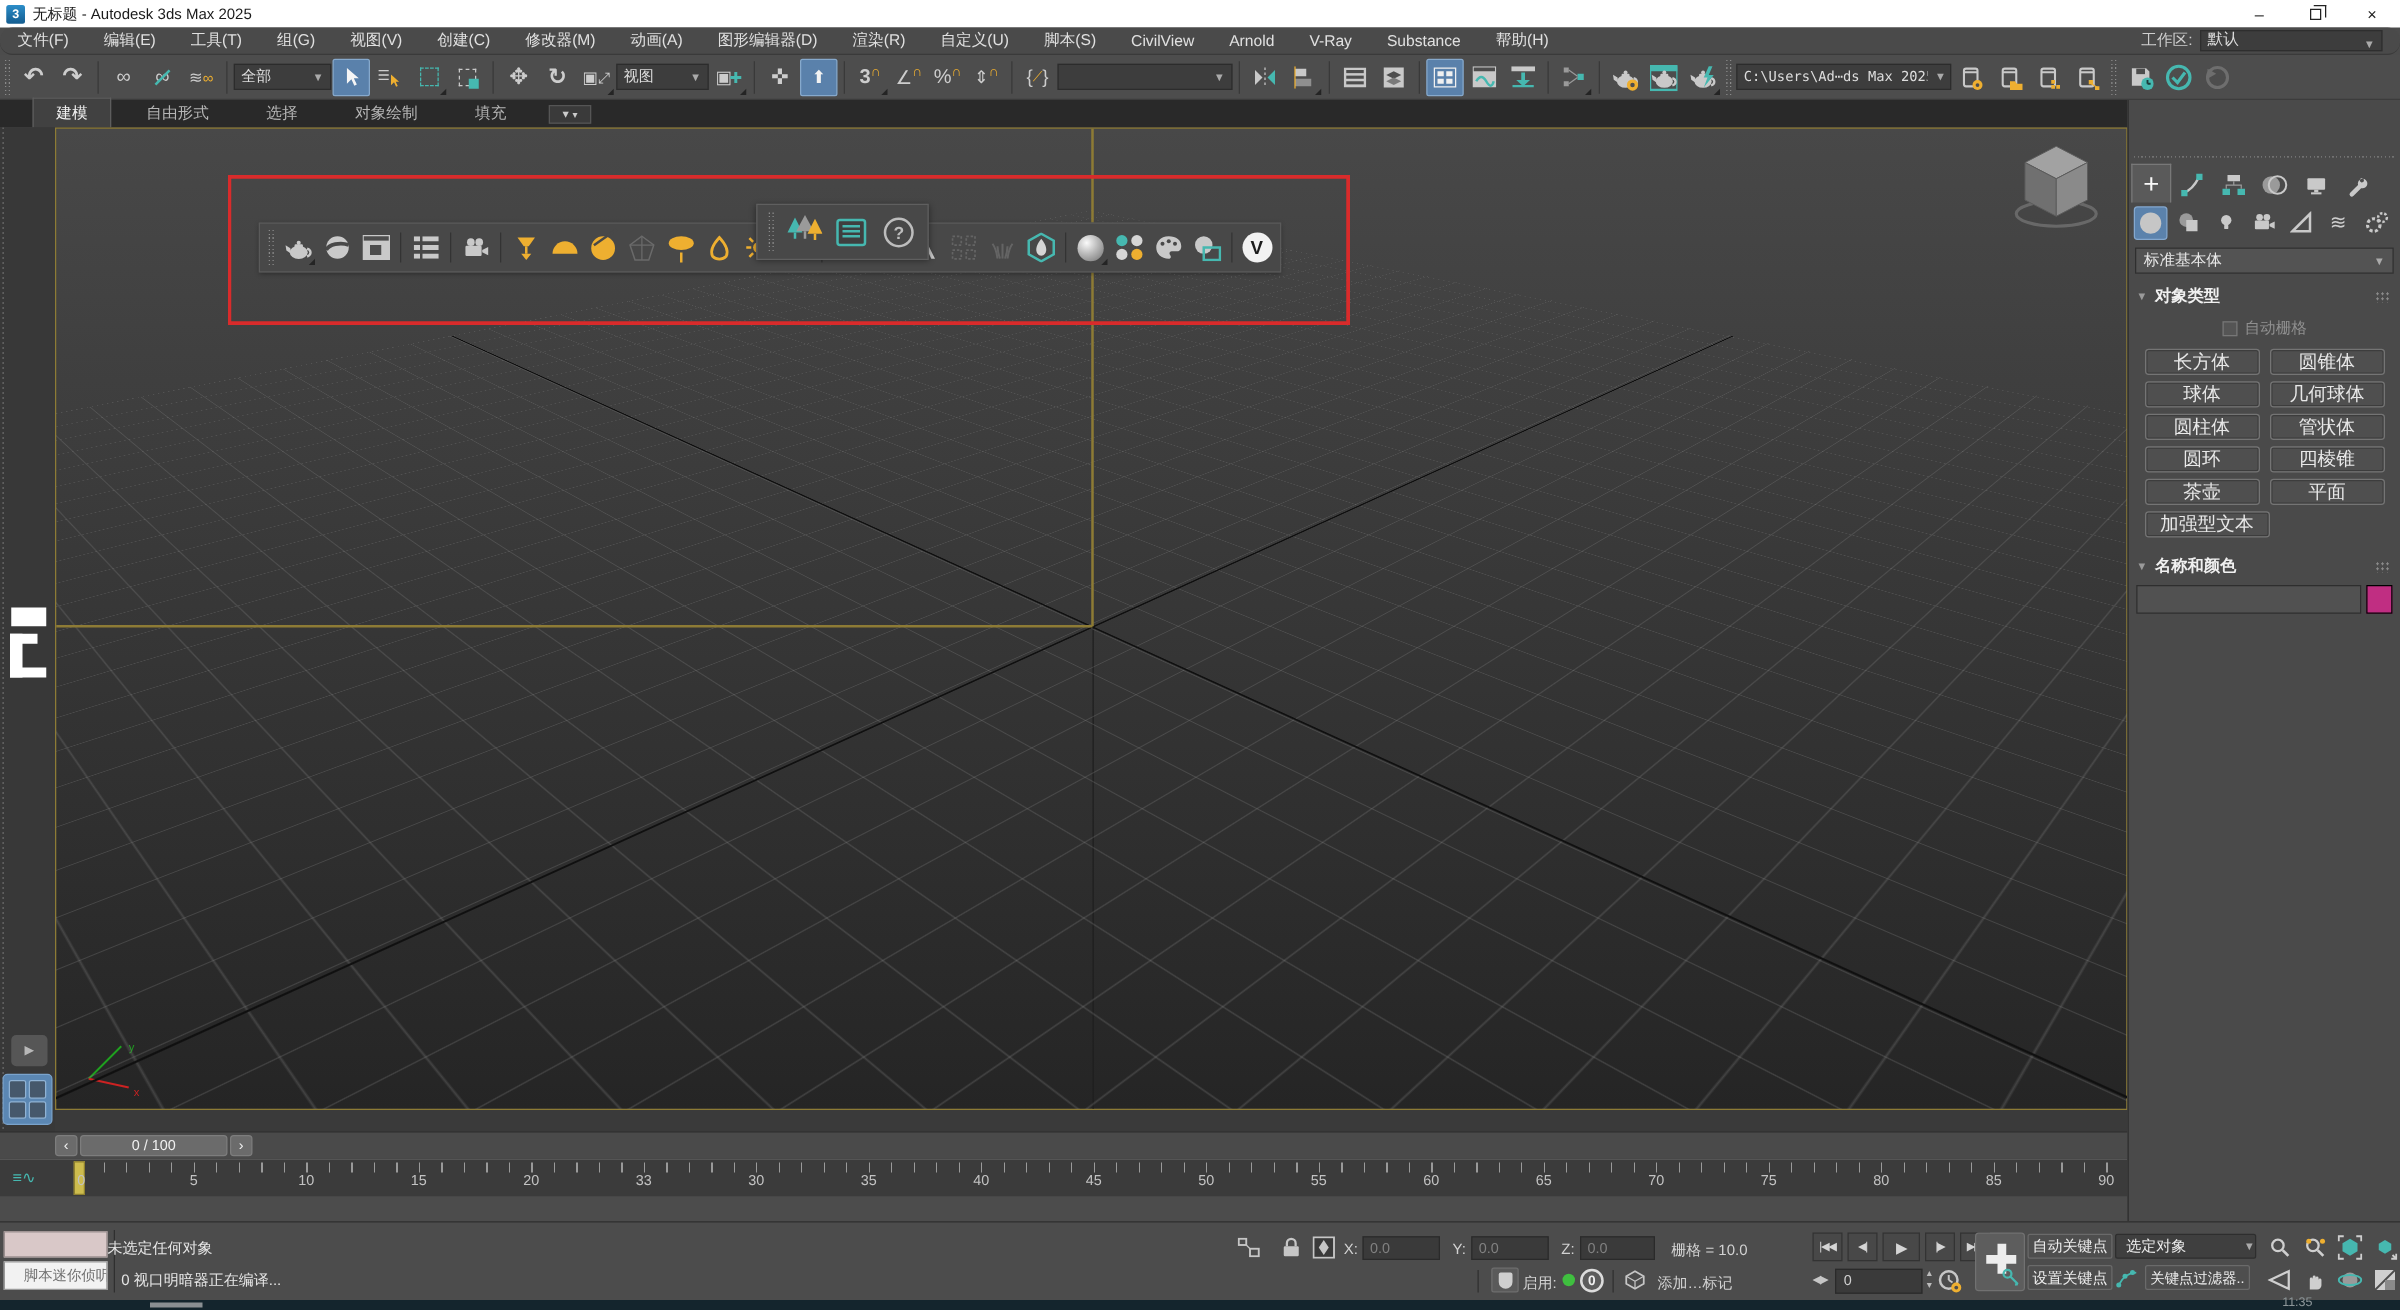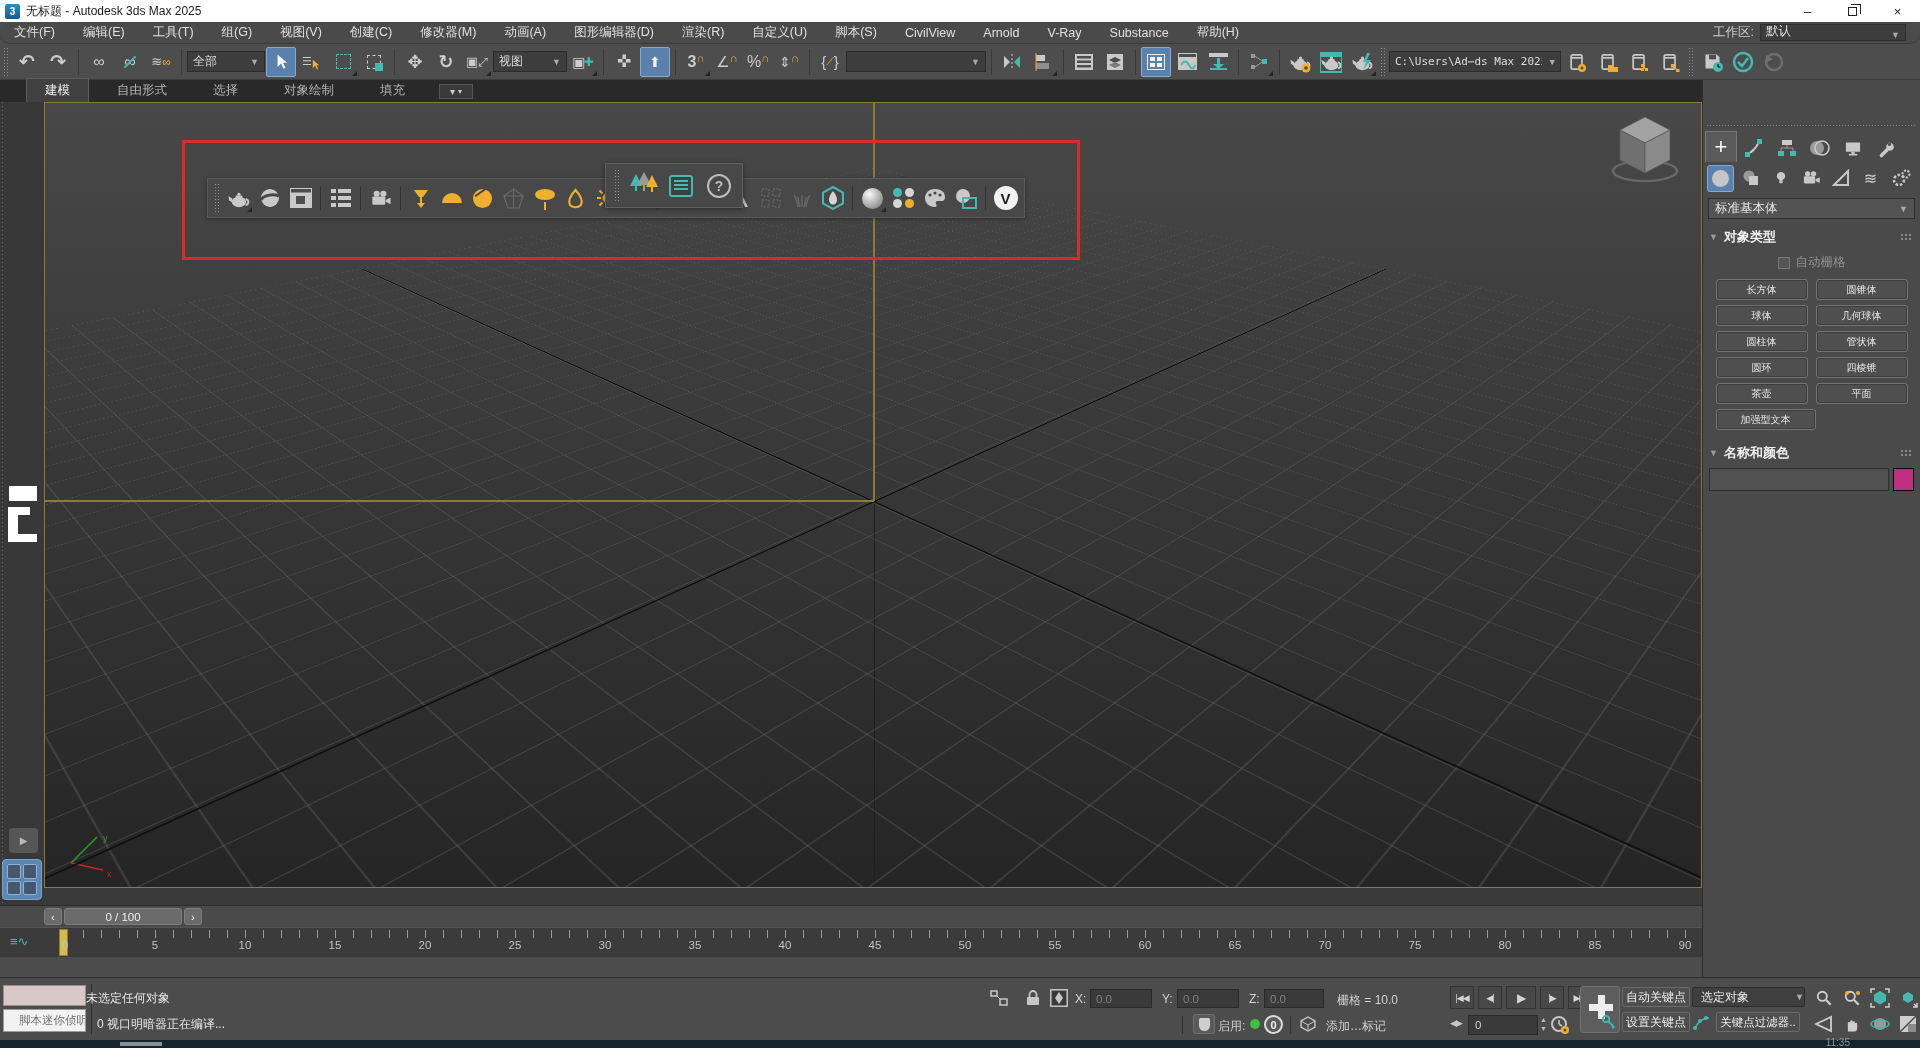--- a/index.html
+++ b/index.html
@@ -117,21 +117,21 @@
   .pcat .geo { width:17px; height:17px; border-radius:50%; background:#c6c6c6; }
   .pdrop { margin:4px 5px 0 5px; height:21px; background:#535353; border:1px solid #2f2f2f; display:flex; align-items:center; padding:0 6px; color:#e8e8e8; }
   .rollout { margin-top:9px; padding-left:6px; display:flex; align-items:center; color:#f0f0f0; font-weight:bold; font-size:13px; }
   .rollout .arr { color:#9a9a9a; font-size:9px; margin-right:6px; font-weight:normal; }
   .rollout .rgrip { margin-left:auto; margin-right:8px; width:12px; height:9px;
     background-image:radial-gradient(#8a8a8a 1px, transparent 1px); background-size:4px 4px; }
   .autogrid { display:flex; align-items:center; justify-content:center; gap:6px; color:#8f8f8f; margin-top:8px; }
   .autogrid .cb { width:12px; height:12px; background:#555; border:1px solid #777; }
   .btngrid { display:grid; grid-template-columns:92px 92px; gap:5px 8px; justify-content:center; margin-top:8px; }
   .obtn { height:21px; background:#4f4f4f; border:1px solid #747474; box-shadow:inset 0 0 0 1px #3d3d3d; border-radius:3px;
-    color:#e8e8e8; display:flex; align-items:center; justify-content:center; font-size:10px; }
+    color:#e8e8e8; display:flex; align-items:center; justify-content:center; font-size:15px; }
   .ncrow { display:flex; margin:6px 6px 0 6px; gap:4px; }
   .nameinput { flex:1; height:23px; background:#515151; border:1px solid #2e2e2e; }
   .swatch { width:21px; height:23px; border:1.5px solid #000; }
 
   
   .timeslider { position:relative; height:22px; background:#4a4a4a; border-top:1px solid #2d2d2d; }
   .tsbtn { position:absolute; top:2px; height:17px; background:#6b6b6b; border:1px solid #7d7d7d; border-radius:3px;
     display:flex; align-items:center; justify-content:center; color:#f0f0f0; font-size:11.5px; }
   .rulerrow { position:relative; height:30px; background:#3b3b3b; border-top:1px solid #555; }
   .rulerrow .ticks { position:absolute; left:65px; right:10px; top:2px; height:8px;
@@ -771,21 +771,21 @@
 
       <div class="rulerrow">
         <span class="curveicon">≡∿</span>
         <span class="ticks"></span>
         <span class="marker"></span>
         <span class="rlabel" style="left:20px">0</span>
         <span class="rlabel" style="left:110px">5</span>
         <span class="rlabel" style="left:200px">10</span>
         <span class="rlabel" style="left:290px">15</span>
         <span class="rlabel" style="left:380px">20</span>
-        <span class="rlabel" style="left:470px">25</span>
+        <span class="rlabel" style="left:470px">33</span>
         <span class="rlabel" style="left:560px">30</span>
         <span class="rlabel" style="left:650px">35</span>
         <span class="rlabel" style="left:740px">40</span>
         <span class="rlabel" style="left:830px">45</span>
         <span class="rlabel" style="left:920px">50</span>
         <span class="rlabel" style="left:1010px">55</span>
         <span class="rlabel" style="left:1100px">60</span>
         <span class="rlabel" style="left:1190px">65</span>
         <span class="rlabel" style="left:1280px">70</span>
         <span class="rlabel" style="left:1370px">75</span>

